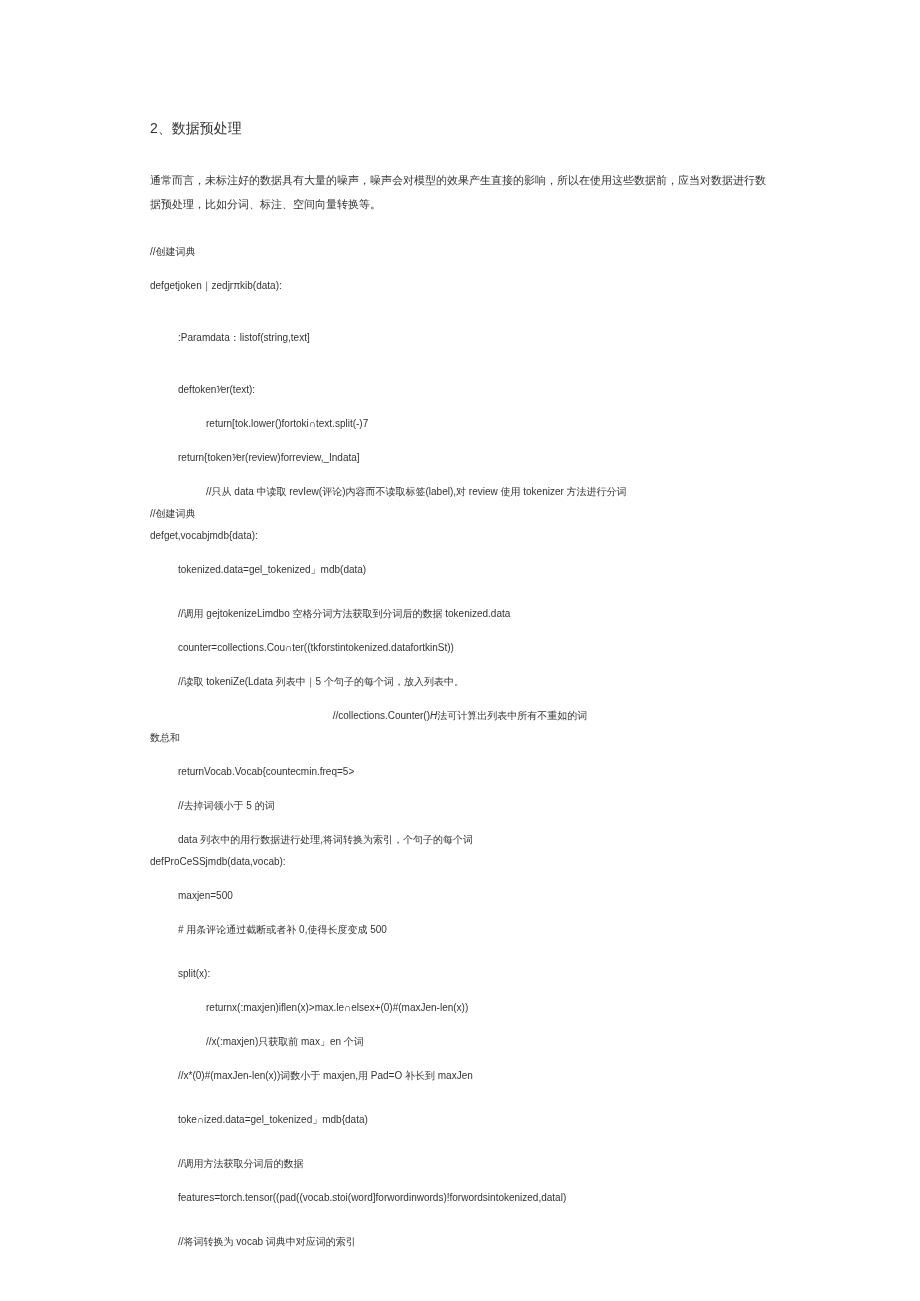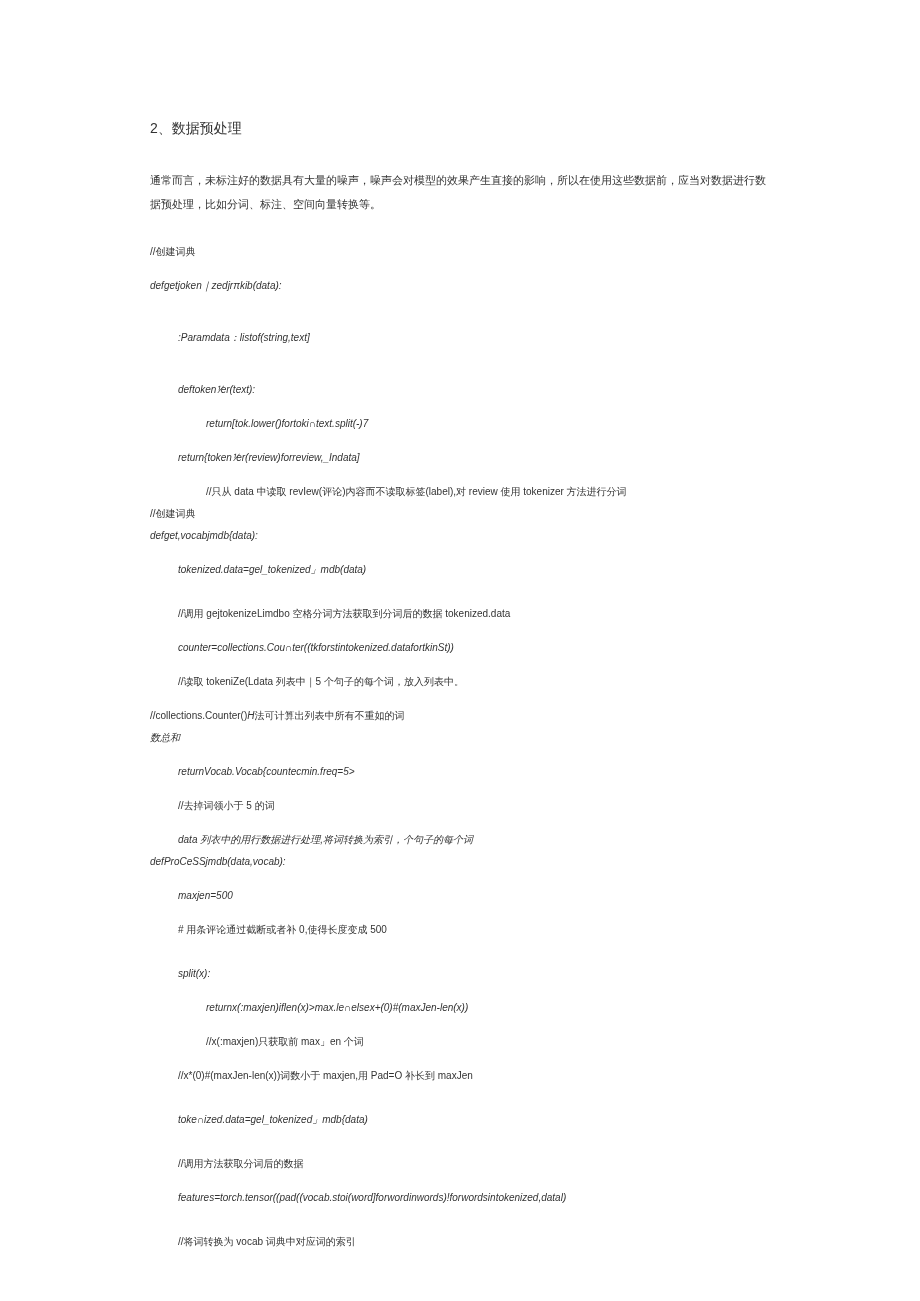--- a/index.html
+++ b/index.html
@@ -25,21 +25,20 @@
       line-height: 2.2;
       color: #333;
       margin-bottom: 28px;
     }
     .code-line {
       font-size: 10px;
       line-height: 1.6;
       color: #333;
       margin-bottom: 6px;
       font-family: Arial, sans-serif;
-      font-style: italic;
     }
     .code-comment {
       font-size: 10px;
       line-height: 1.6;
       color: #333;
       margin-bottom: 6px;
       font-family: Arial, sans-serif;
     }
     .indent1 {
       padding-left: 28px;
@@ -50,21 +49,21 @@
     .spacer-sm {
       height: 12px;
     }
     .spacer-md {
       height: 22px;
     }
     .spacer-lg {
       height: 30px;
     }
     .right-comment {
-      text-align: left;
+      text-align: center;
       padding-right: 0;
       font-size: 10px;
     }
     .italic-h {
       font-style: italic;
     }
   </style>
 </head>
 <body>
 

